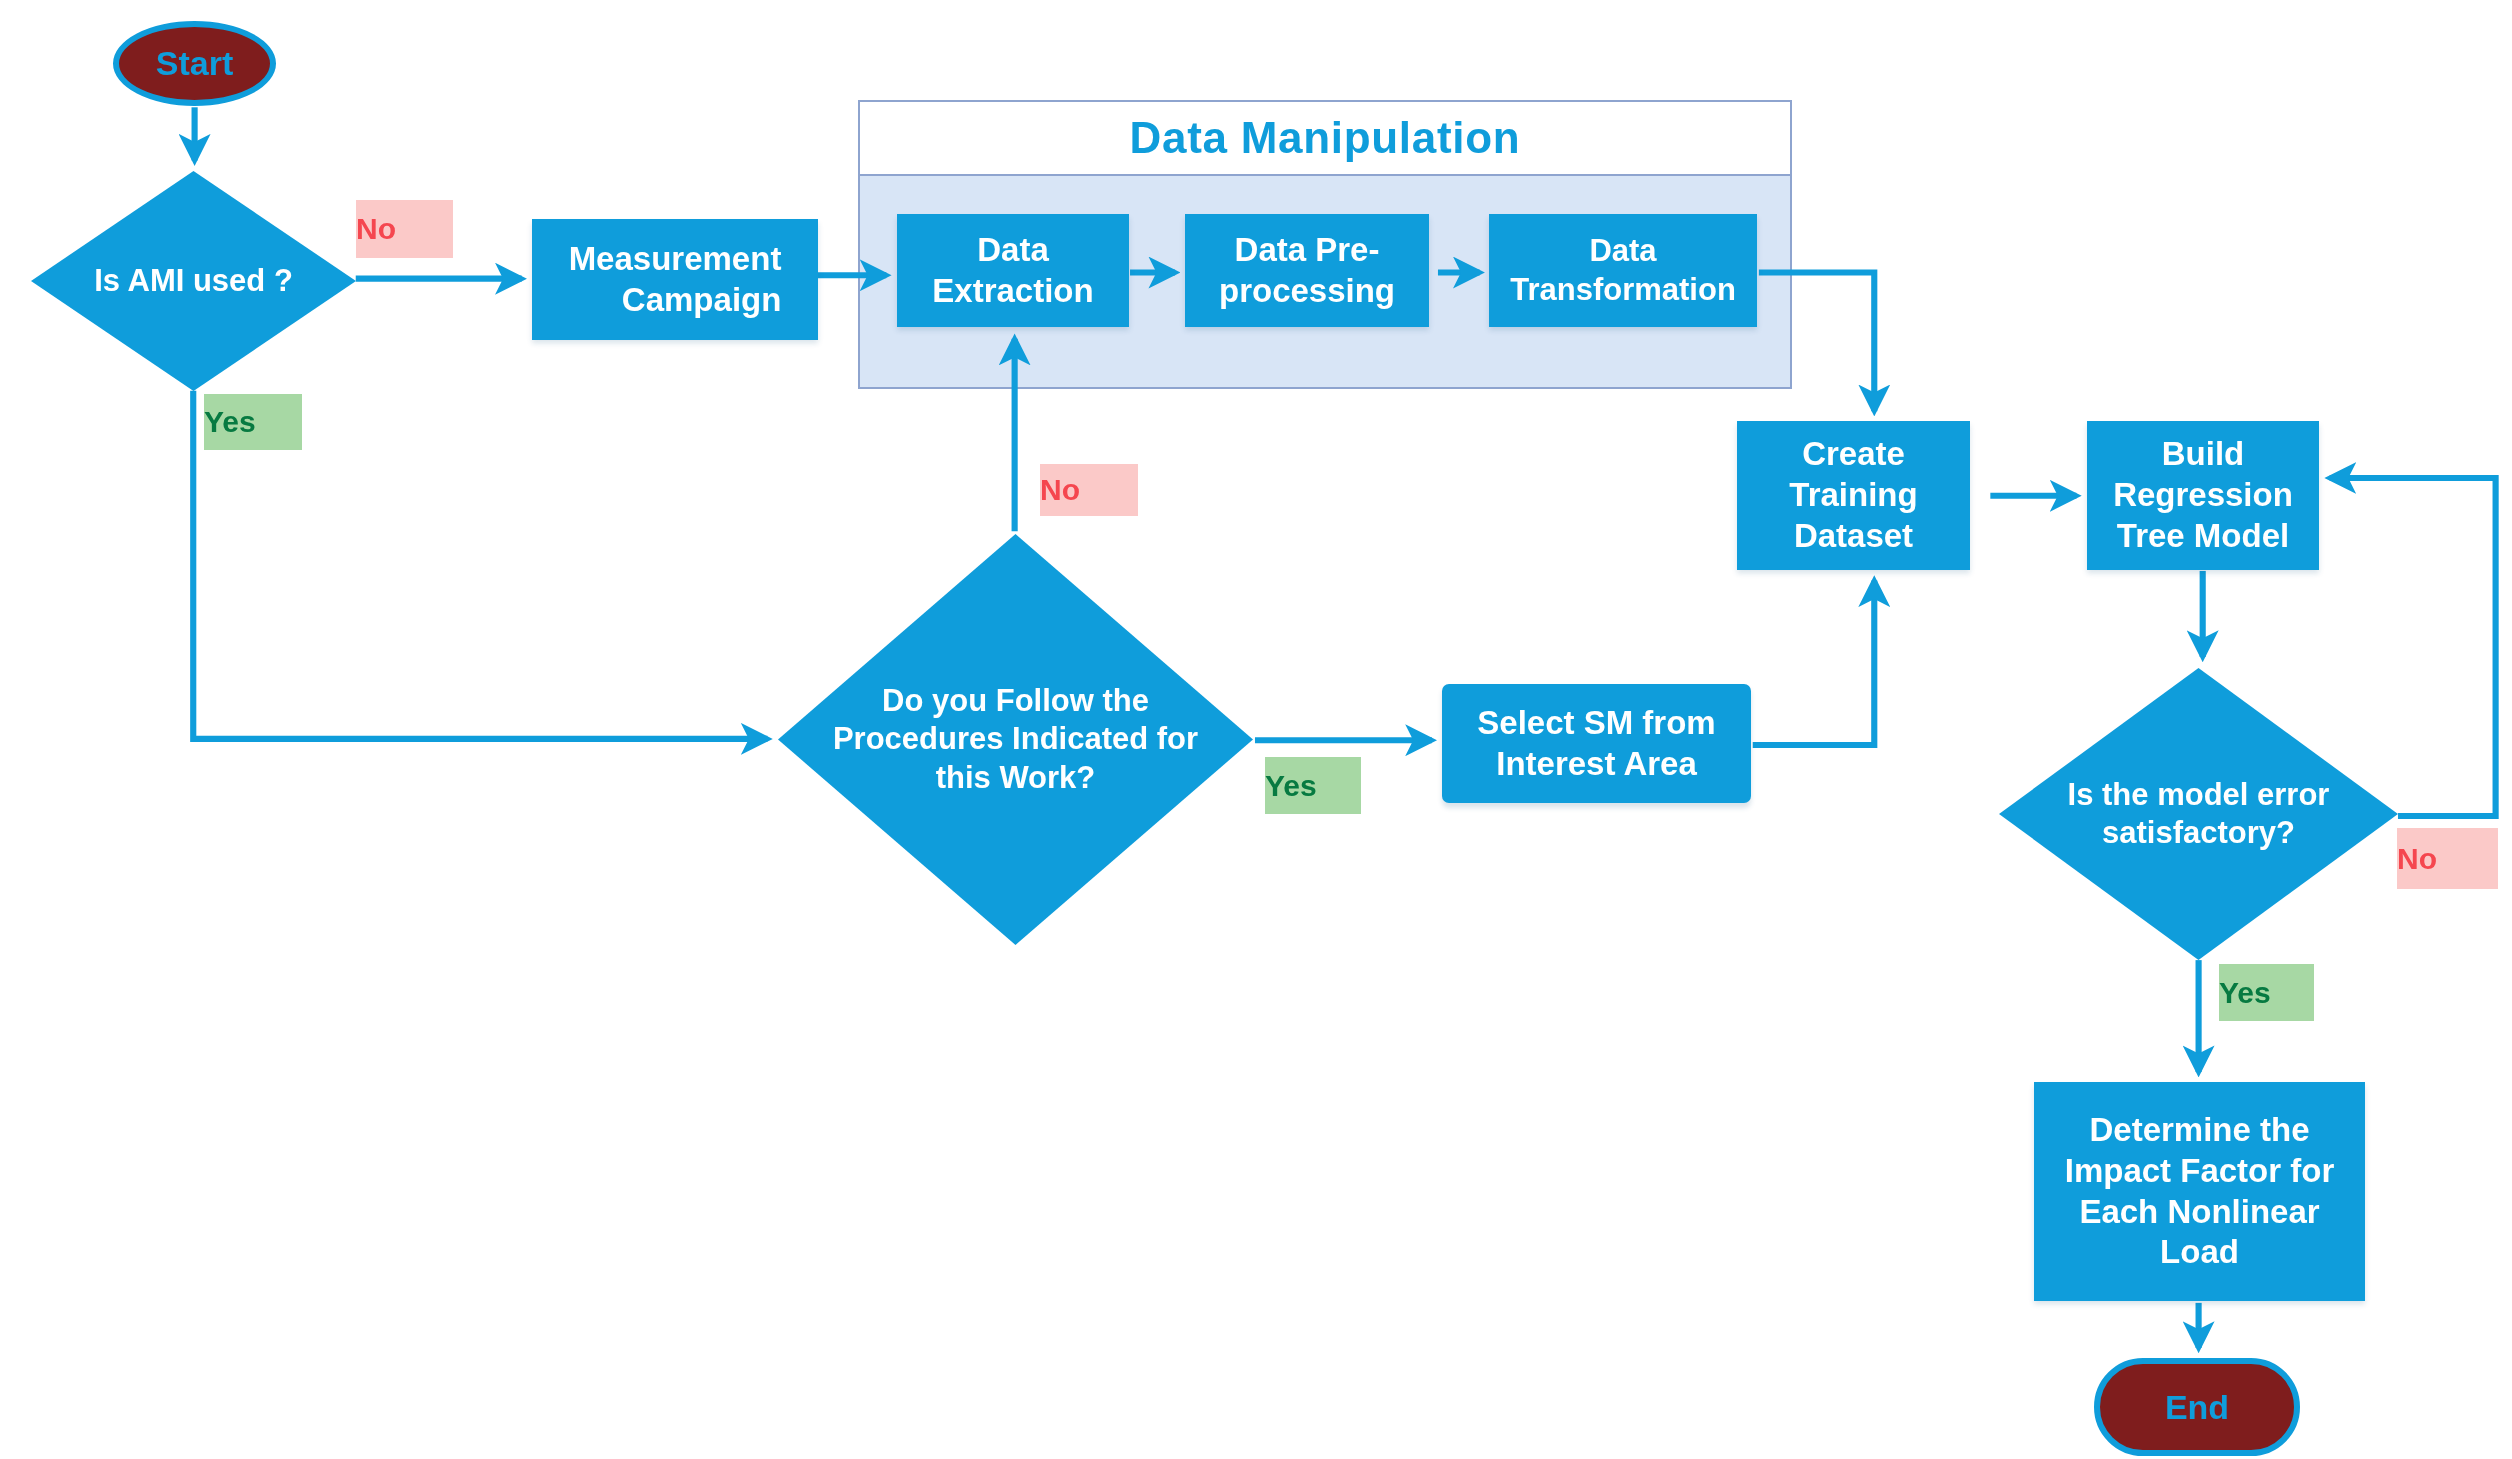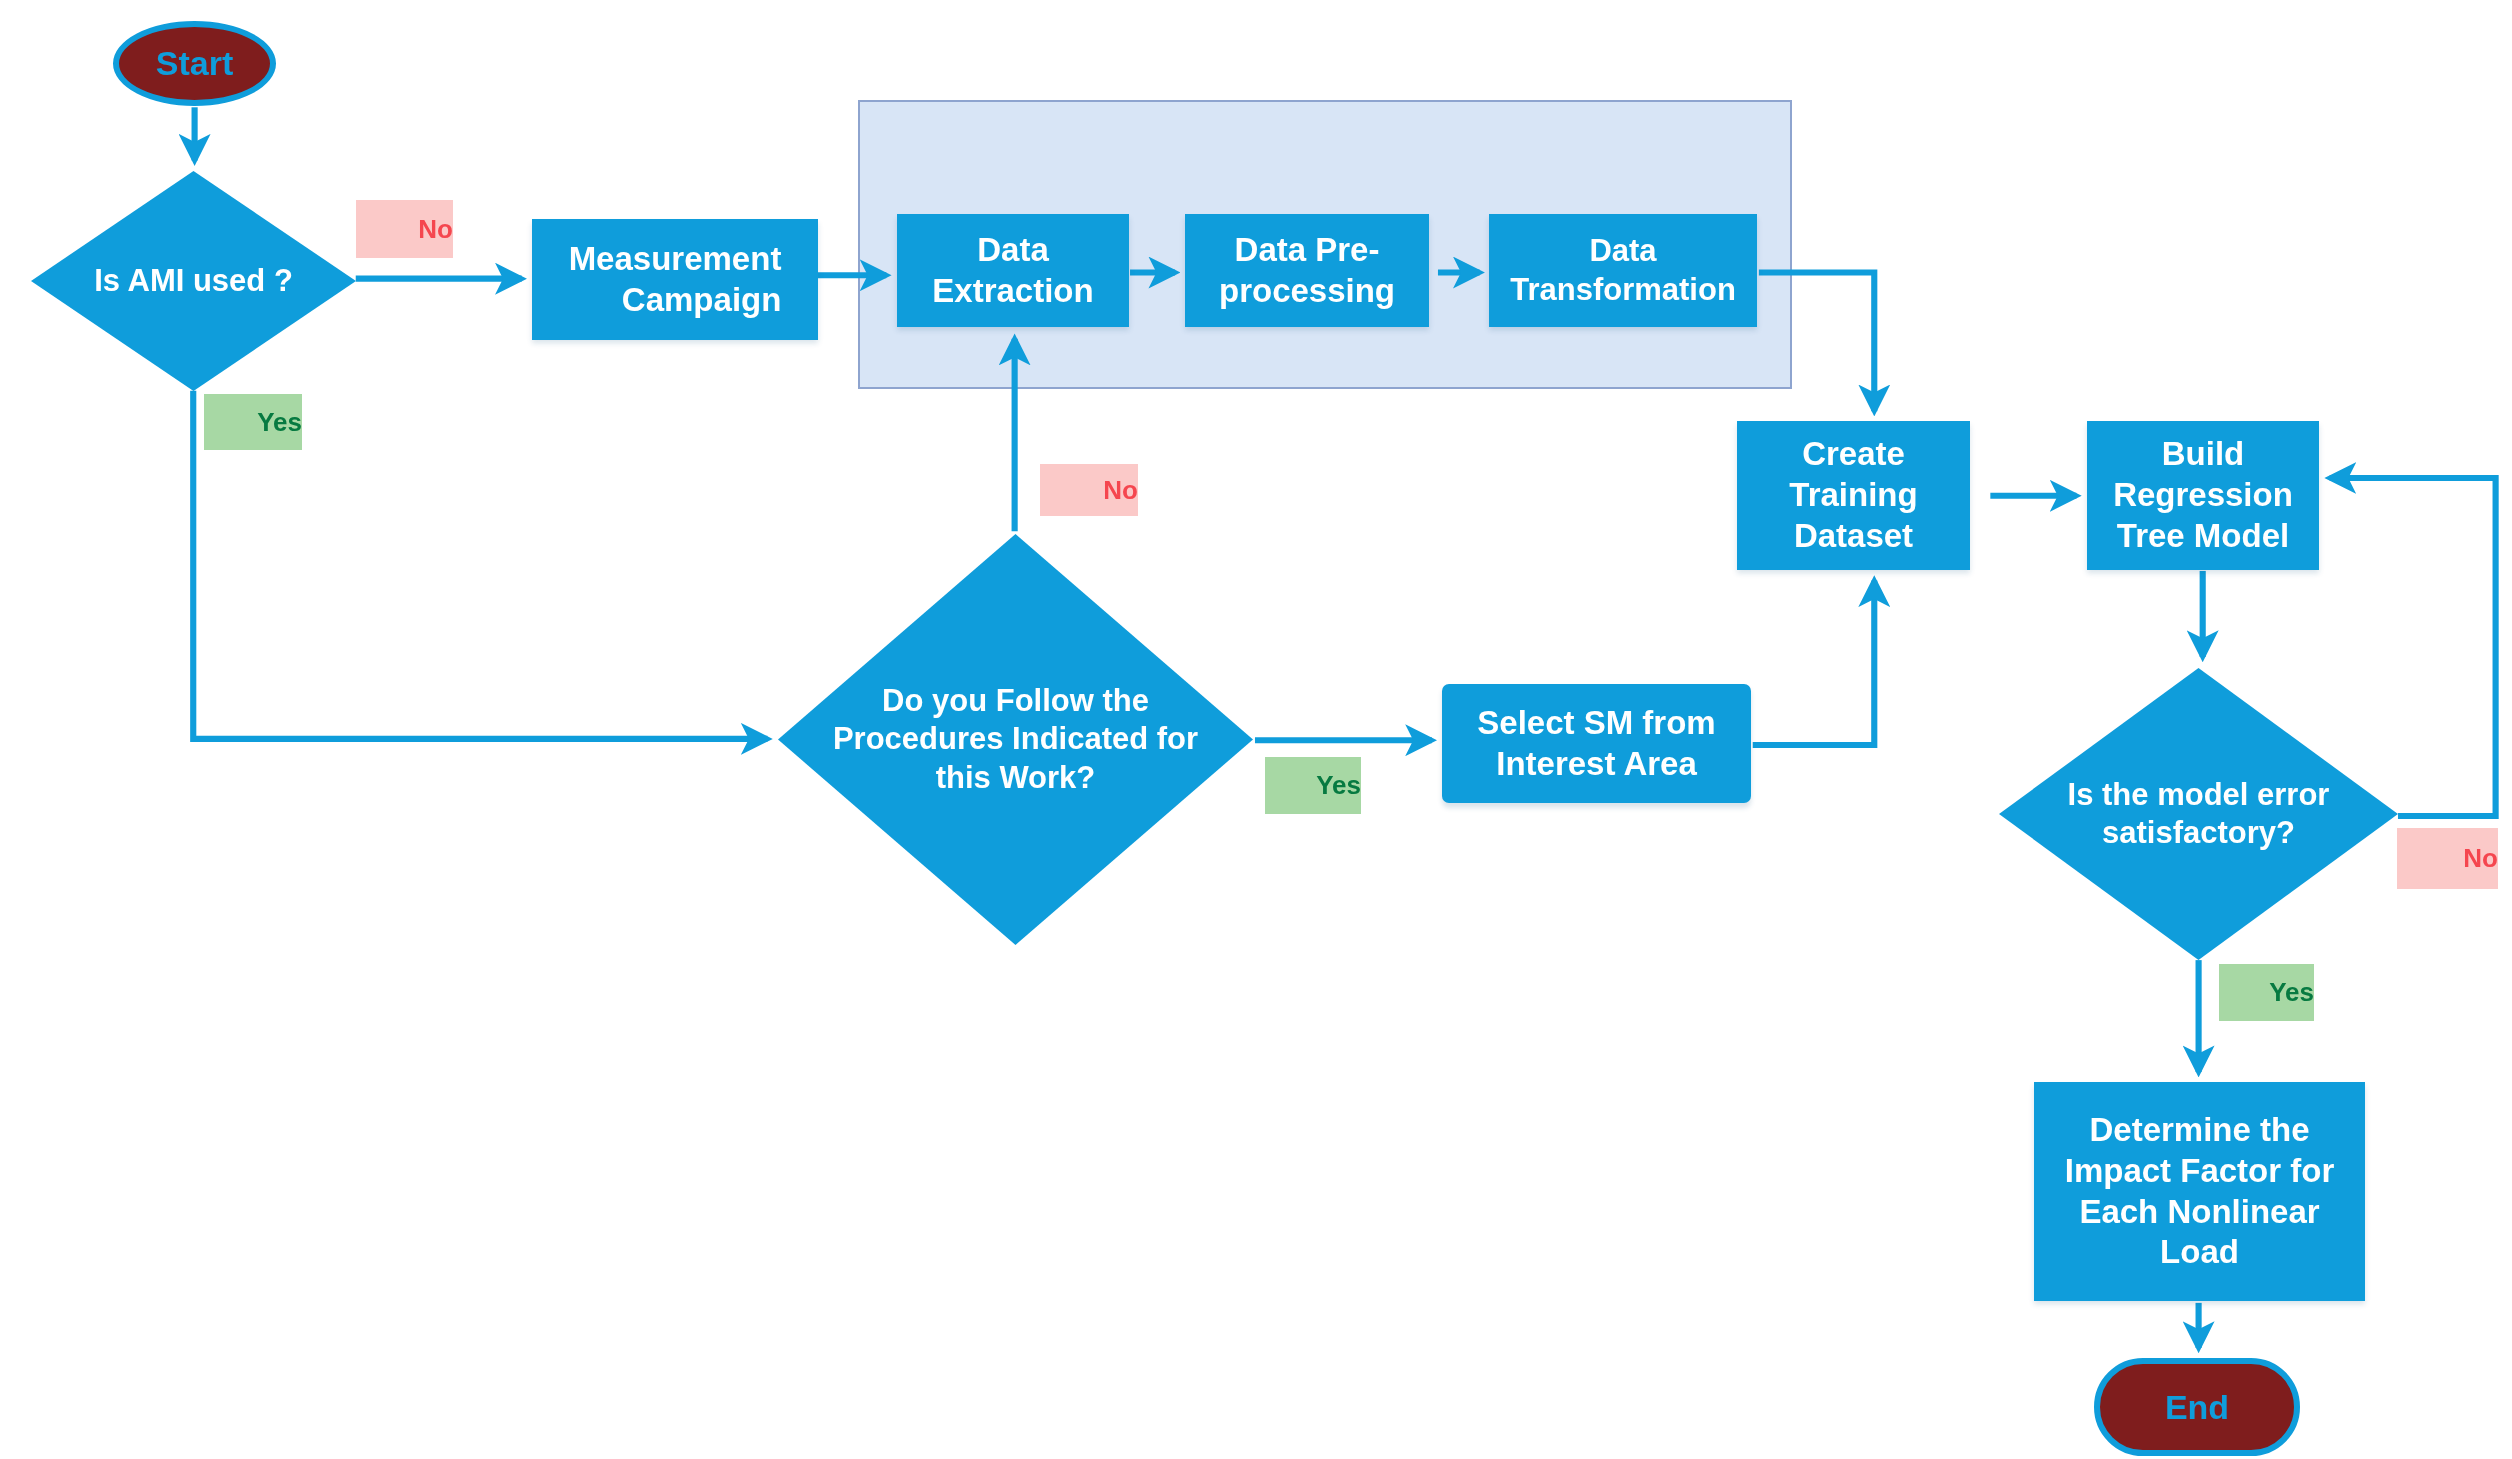--- a/index.html
+++ b/index.html
@@ -58,32 +58,33 @@
     position:absolute;background:#7f1d1d;
     border:6.8px solid var(--blue);color:var(--blue);
     display:flex;align-items:center;justify-content:center;
     font-size:34px;box-sizing:border-box;
   }
   .terminator.ellipse{border-radius:50%;}
   .terminator.stadium{border-radius:682px;}
   
   .badge{
     position:absolute;
-    display:flex;align-items:center;justify-content:flex-end;
-    font-size:26px;
+    display:flex;align-items:center;justify-content:flex-start;
+    font-size:30px;
   }
   .badge.yes{background:var(--yes-bg);color:var(--yes-fg);}
   .badge.no{background:var(--no-bg);color:var(--no-fg);}
 </style>
 </head>
 <body>
 
 <div class="stage">
 
   <div class="panel">
+    <div class="panel-header">Data Manipulation</div>
     <div class="panel-body"></div>
   </div>
 
   <svg class="edges" width="2512" height="1460" viewBox="0 0 3679 2138">
     <defs>
       <marker id="ah" viewBox="0 0 12 12" refX="10" refY="6" markerWidth="5.2" markerHeight="5.2" orient="auto-start-reverse" markerUnits="strokeWidth">
         <path d="M0,0 L12,6 L0,12 L3,6 Z"></path>
       </marker>
     </defs>
     <polyline class="edge" points="285,157 285,235" marker-end="url(#ah)"></polyline>

